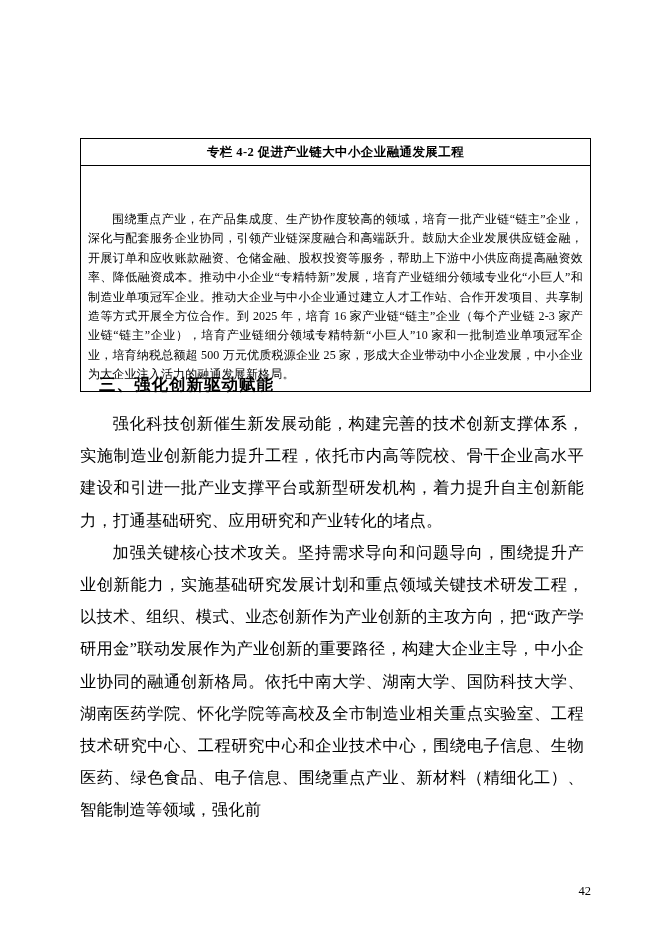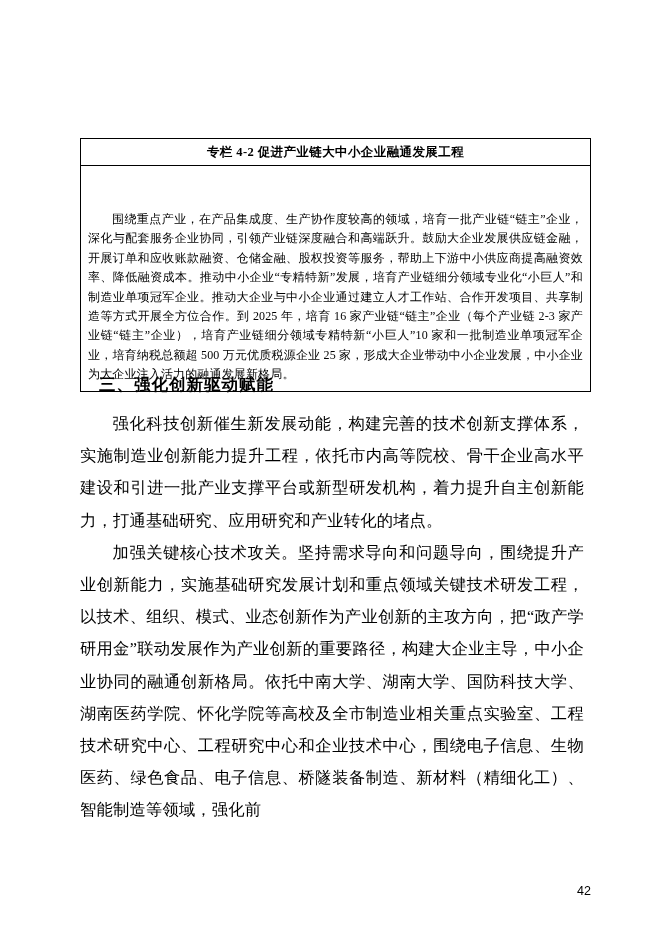--- a/index.html
+++ b/index.html
@@ -81,35 +81,35 @@
   }
   .lead {
     font-weight: normal;
   }
   
   .page-number {
     position: absolute;
     right: 78px;
     top: 884px;
     font-size: 12.5px;
-    font-family: Liberation Sans, sans-serif;
+    font-family: Liberation Serif, serif;
   }
 </style>
 </head>
 <body>
 
 <div class="page">
 
   <div class="callout">
     <div class="callout-title">专栏 4-2  促进产业链大中小企业融通发展工程</div>
     <div class="callout-body">围绕重点产业，在产品集成度、生产协作度较高的领域，培育一批产业链“链主”企业，深化与配套服务企业协同，引领产业链深度融合和高端跃升。鼓励大企业发展供应链金融，开展订单和应收账款融资、仓储金融、股权投资等服务，帮助上下游中小供应商提高融资效率、降低融资成本。推动中小企业“专精特新”发展，培育产业链细分领域专业化“小巨人”和制造业单项冠军企业。推动大企业与中小企业通过建立人才工作站、合作开发项目、共享制造等方式开展全方位合作。到 2025 年，培育 16 家产业链“链主”企业（每个产业链 2-3 家产业链“链主”企业），培育产业链细分领域专精特新“小巨人”10 家和一批制造业单项冠军企业，培育纳税总额超 500 万元优质税源企业 25 家，形成大企业带动中小企业发展，中小企业为大企业注入活力的融通发展新格局。</div>
   </div>
 
   <div class="section-heading">三、强化创新驱动赋能</div>
 
   <div class="body-block">
     <p class="para">强化科技创新催生新发展动能，构建完善的技术创新支撑体系，实施制造业创新能力提升工程，依托市内高等院校、骨干企业高水平建设和引进一批产业支撑平台或新型研发机构，着力提升自主创新能力，打通基础研究、应用研究和产业转化的堵点。</p>
-    <p class="para"><span class="lead">加强关键核心技术攻关。</span><span>坚持需求导向和问题导向，围绕提升产业创新能力，实施基础研究发展计划和重点领域关键技术研发工程，以技术、组织、模式、业态创新作为产业创新的主攻方向，把“政产学研用金”联动发展作为产业创新的重要路径，构建大企业主导，中小企业协同的融通创新格局。依托中南大学、湖南大学、国防科技大学、湖南医药学院、怀化学院等高校及全市制造业相关重点实验室、工程技术研究中心、工程研究中心和企业技术中心，围绕电子信息、生物医药、绿色食品、电子信息、桥隧装备制造、新材料（精细化工）、智能制造等领域，强化前</span></p>
+    <p class="para"><span class="lead">加强关键核心技术攻关。</span><span>坚持需求导向和问题导向，围绕提升产业创新能力，实施基础研究发展计划和重点领域关键技术研发工程，以技术、组织、模式、业态创新作为产业创新的主攻方向，把“政产学研用金”联动发展作为产业创新的重要路径，构建大企业主导，中小企业协同的融通创新格局。依托中南大学、湖南大学、国防科技大学、湖南医药学院、怀化学院等高校及全市制造业相关重点实验室、工程技术研究中心、工程研究中心和企业技术中心，围绕电子信息、生物医药、绿色食品、电子信息、围绕重点产业、新材料（精细化工）、智能制造等领域，强化前</span></p>
   </div>
 
   <div class="page-number">42</div>
 
 </div>
 
 </body></html>

